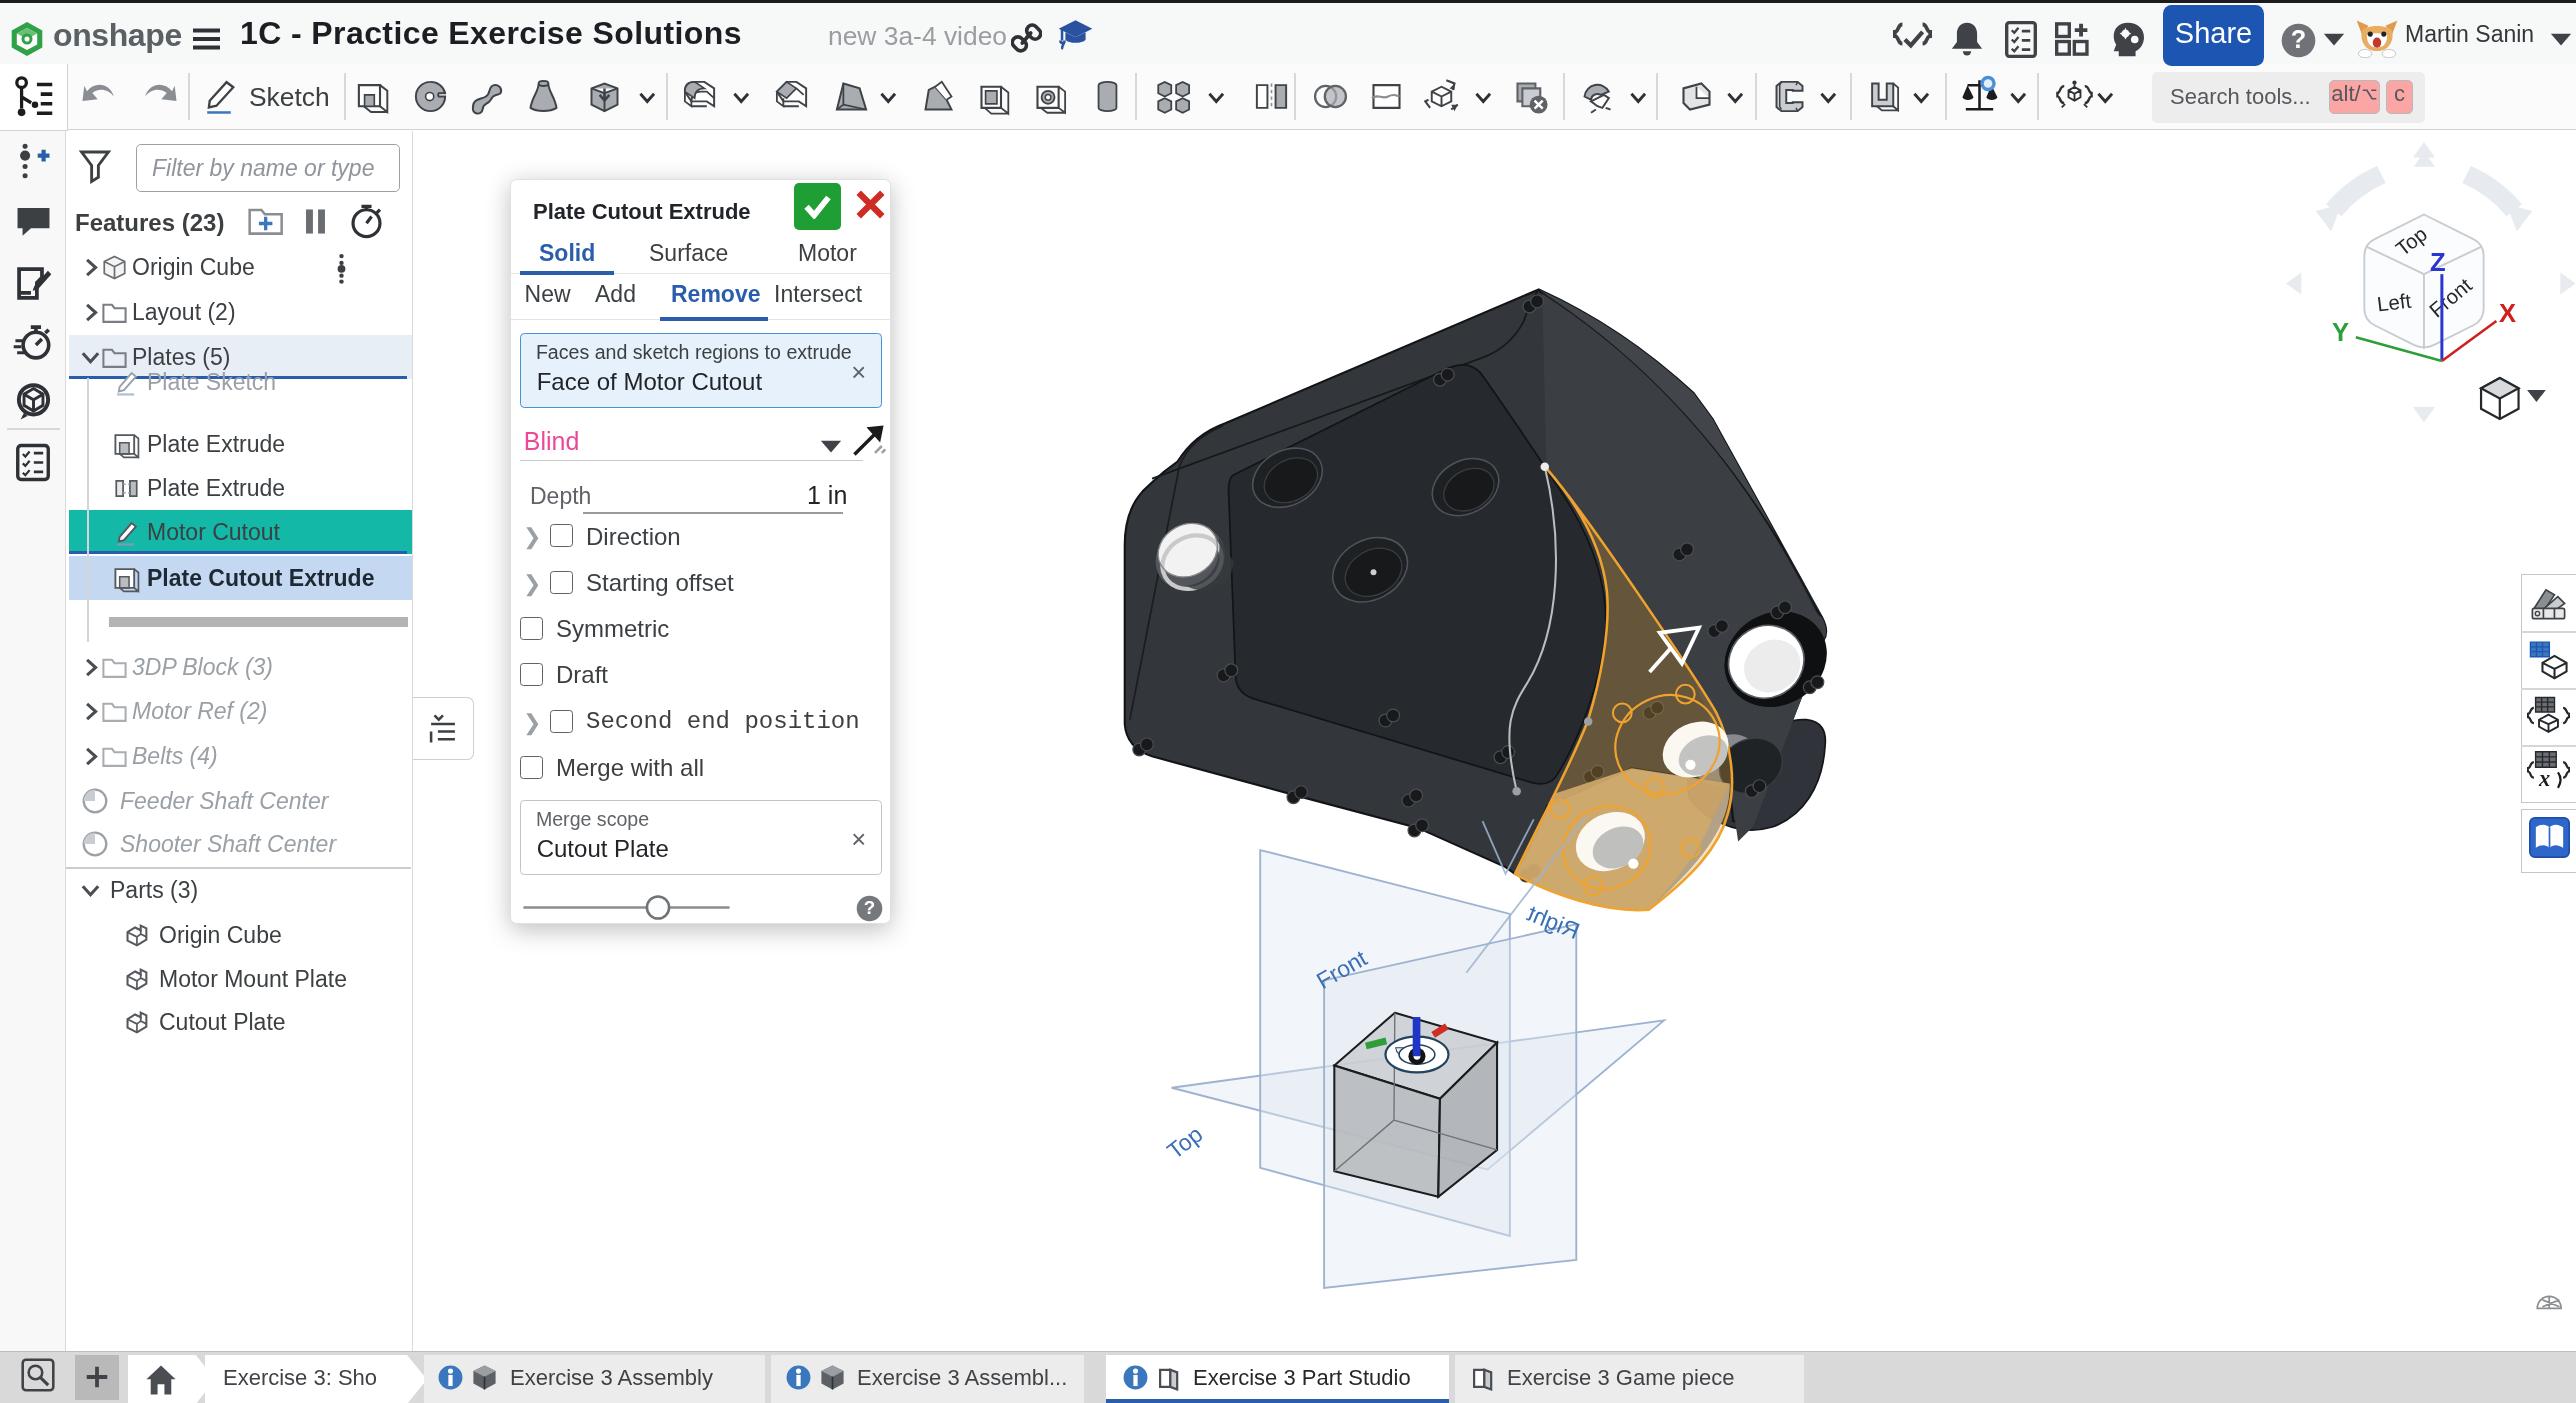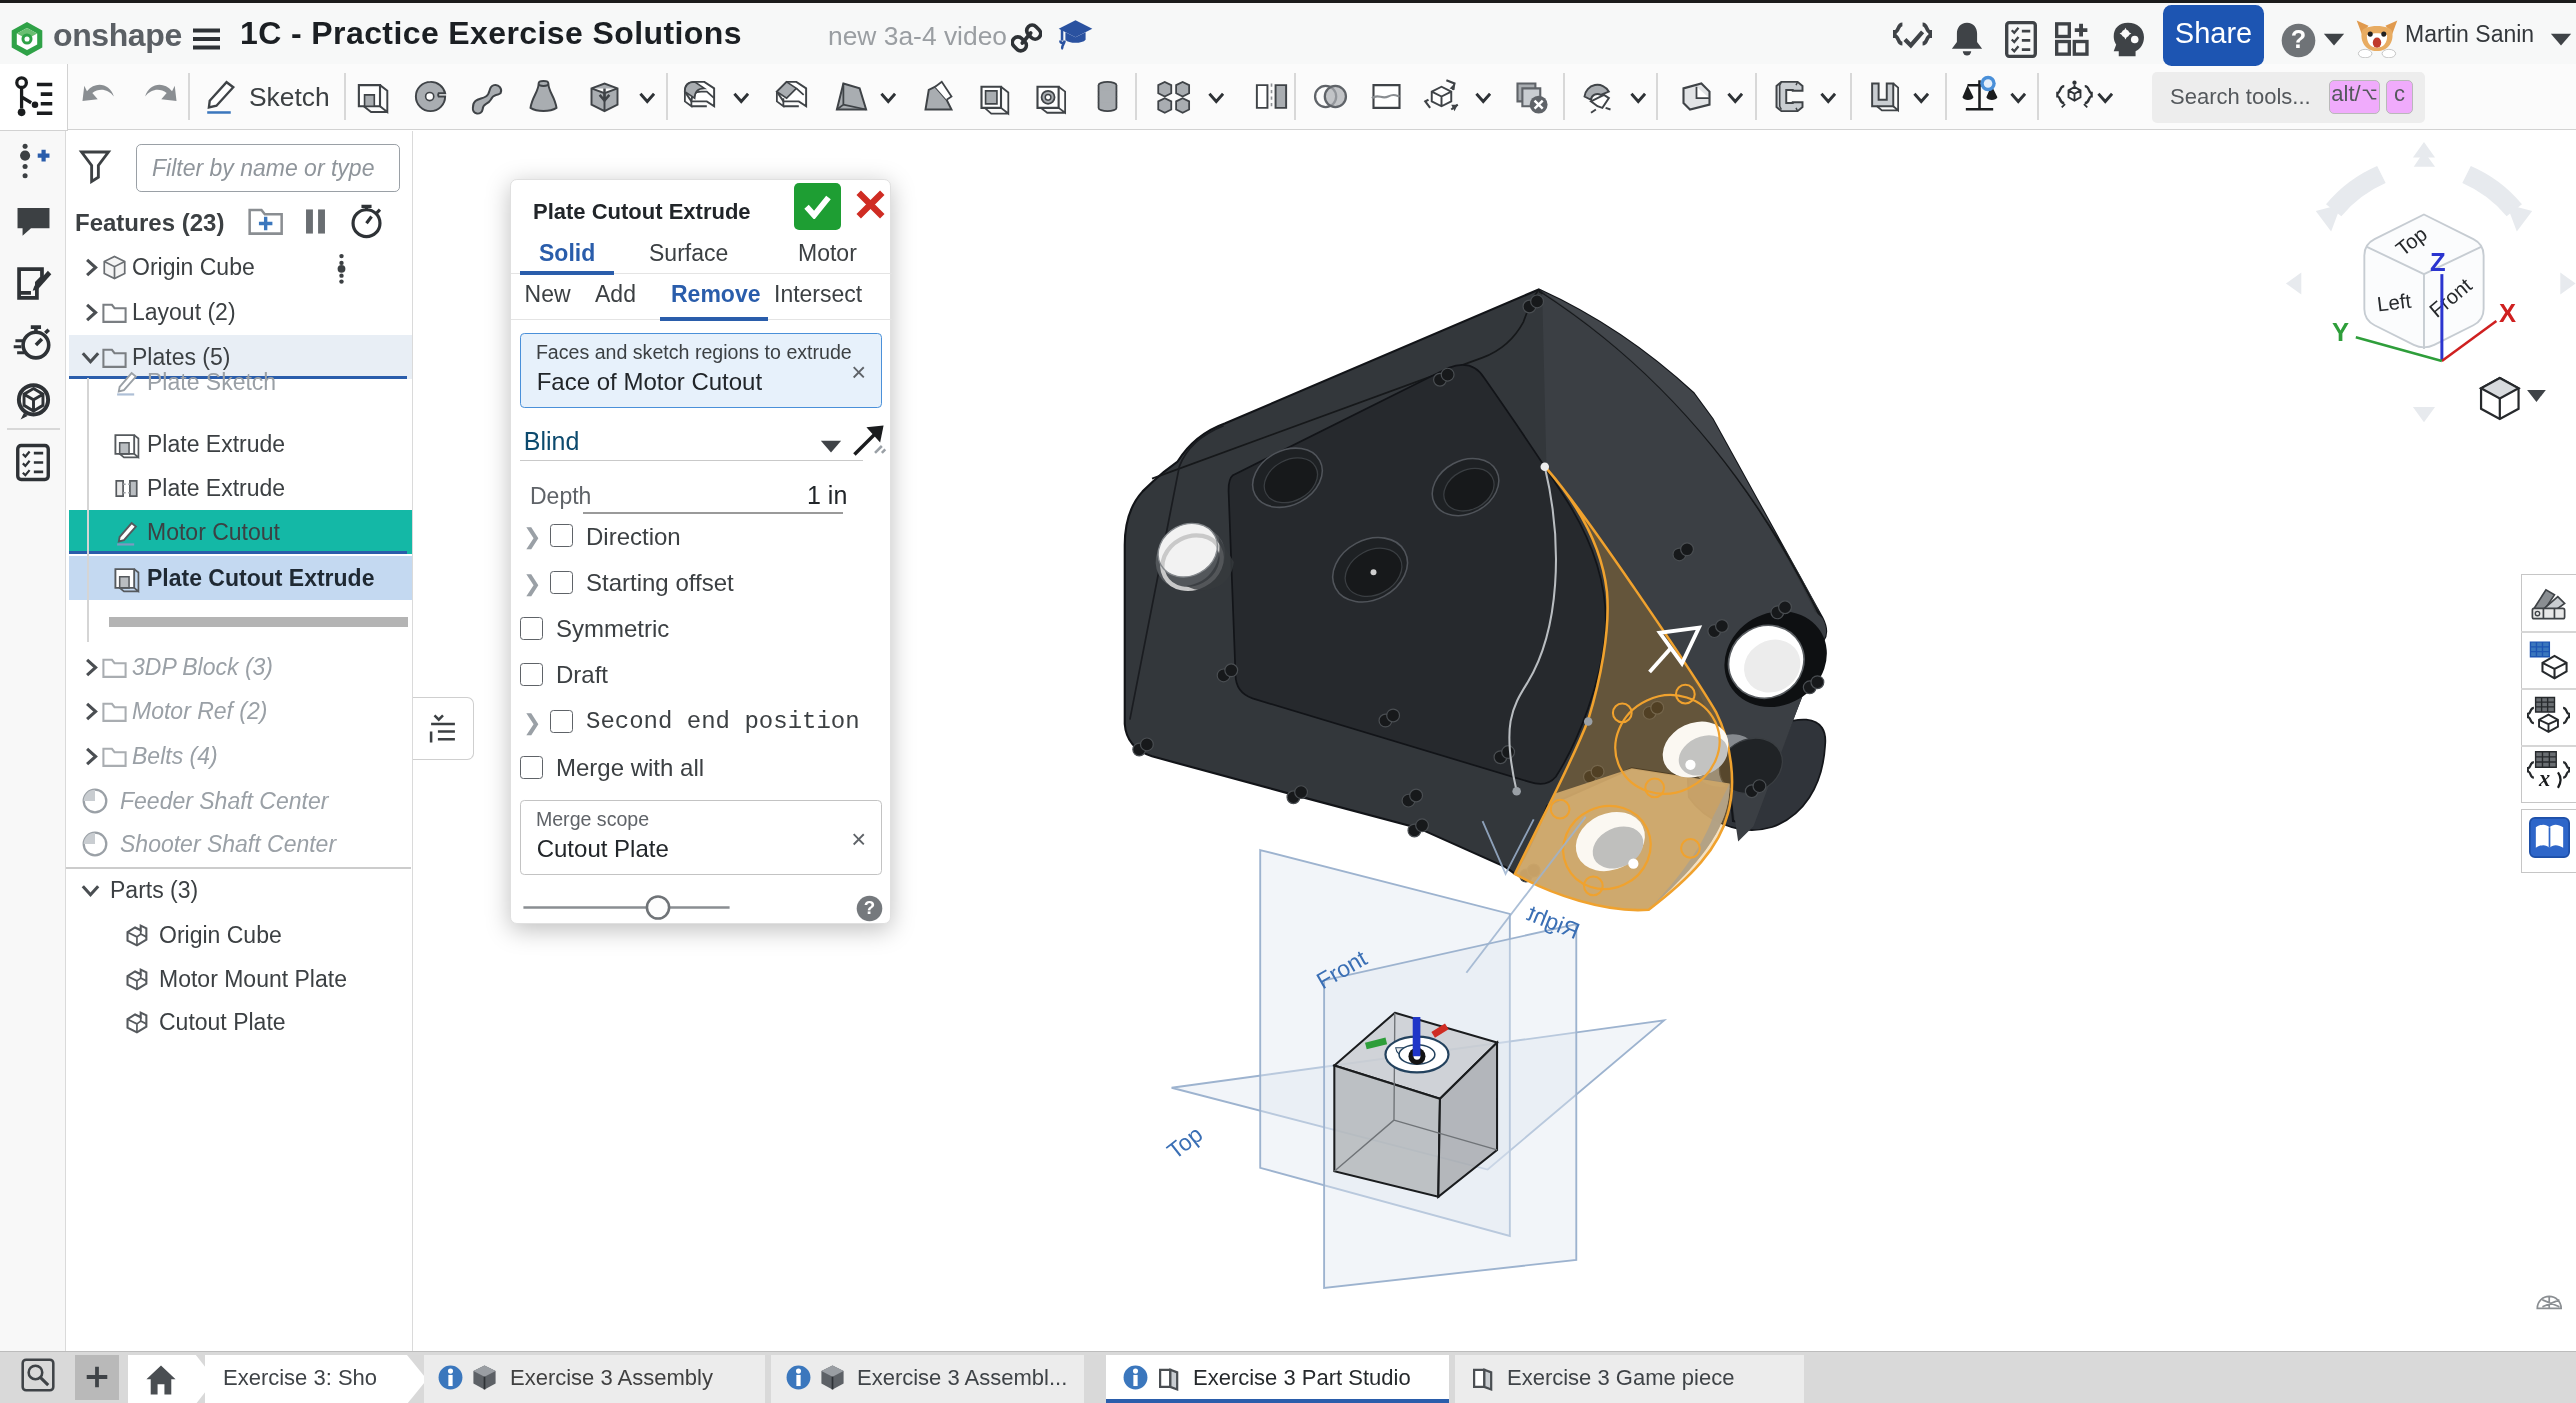--- a/index.html
+++ b/index.html
@@ -11,21 +11,21 @@
 #topbar { left:0; top:2.6px; width:2576px; height:61px; background:#f7f8f8; }
 #title { left:240px; top:15.3px; font-size:32px; font-weight:bold; color:#1b1f23; letter-spacing:0.4px;}
 #subtitle { left:828px; top:20.5px; font-size:26.4px; color:#9a9ea2; }
 #username { left:2405px; top:20.5px; font-size:23px; color:#33373b; white-space:nowrap; }
 
 #toolbar { left:0; top:64px; width:2576px; height:66px; background:#fbfbfb; border-bottom:1.7px solid #d2d2d2; }
 #ftbox { left:0px; top:64px; width:68px; height:67px; background:#fff; border:1.7px solid #d2d2d2; border-top:none; border-left:none;}
 .tsep { position:absolute; top:73px; width:1.7px; height:47px; background:#d8d8d8; }
 #searchbox { left:2152px; top:72px; width:273px; height:51px; background:#ededed; border-radius:5.1px; }
 #searchtxt { left:2170px; top:84px; font-size:22px; color:#54585c; }
-.key { position:absolute; top:80px; height:34px; border:1.7px solid #b9b9b9; border-radius:5.1px; background:#f0abfc; color:#54585c; font-size:22px; text-align:center; }
+.key { position:absolute; top:80px; height:34px; border:1.7px solid #b9b9b9; border-radius:5.1px; background:#fca5a5; color:#54585c; font-size:22px; text-align:center; }
 
 #leftstrip { left:0; top:131px; width:66px; height:1220px; background:#f8f8f8; border-right:1.7px solid #dadada; }
 #lsep { left:6.8px; top:428px; width:53px; height:1.7px; background:#d8d8d8; position:absolute;}
 
 #panel { left:66px; top:131px; width:347px; height:1220px; background:#fff; border-right:1.7px solid #dadada; }
 #filterbox { left:136px; top:144px; width:264px; height:48px; border:1.7px solid #9aa0a6; border-radius:5.1px; background:#fff; }
 #filtertxt { left:152px; top:155px; font-size:23px; font-style:italic; color:#8f959b; }
 #feathdr { left:75px; top:209px; font-size:24px; font-weight:bold; color:#3c4043; }
 .row { position:absolute; left:69px; width:343px; height:44px; }
 .rowtxt { position:absolute; top:8.5px; font-size:23px; color:#3c4043; white-space:nowrap; }
@@ -47,21 +47,21 @@
 #tabs2 { position:absolute; left:0; top:94px; width:381px; height:46px; border-bottom:1.7px solid #e4e4e4; }
 .dtab { position:absolute; top:6.8px; font-size:23px; color:#3c4043; }
 .dtabsel { color:#2a5dab; font-weight:bold; }
 .dtabline { position:absolute; bottom:-1.7px; height:3.4px; background:#2a5dab; }
 #facesbox { position:absolute; left:9.4px; top:153px; width:362px; height:75px; background:#e7f1fb; border:1.7px solid #4a90d9; border-radius:4.3px; }
 #mergebox { position:absolute; left:9.4px; top:620px; width:362px; height:75px; background:#fff; border:1.7px solid #c3c3c3; border-radius:4.3px; }
 .boxlabel { position:absolute; left:14.5px; top:6.8px; font-size:19.6px; color:#3c4043; }
 .boxval { position:absolute; left:15.3px; top:34px; font-size:24px; color:#212529; }
 .boxx { position:absolute; right:15.3px; top:24px; font-size:25.6px; color:#5f6368; }
 #blindrow { position:absolute; left:9.4px; top:247px; width:343px; height:34px; border-bottom:1.7px solid #c9c9c9; }
-#blindtxt { position:absolute; left:3.4px; top:0px; font-size:25px; color:#0c4a6e; }
+#blindtxt { position:absolute; left:3.4px; top:0px; font-size:25px; color:#ec4899; }
 #depthlbl { position:absolute; left:19px; top:303px; font-size:23px; color:#5f6368; }
 #depthval { position:absolute; left:296px; top:301px; font-size:25px; color:#212529; }
 #depthline { position:absolute; left:72px; top:332px; width:260px; height:1.7px; background:#9a9a9a; }
 .chk { position:absolute; width:23px; height:23px; border:1.7px solid #5f6368; border-radius:3.4px; background:#fff; }
 .chklbl { position:absolute; font-size:24px; color:#3c4043; white-space:nowrap; }
 .chev { position:absolute; font-size:22px; color:#9aa0a6; }
 </style>
 </head>
 <body>
 <div id="app">

